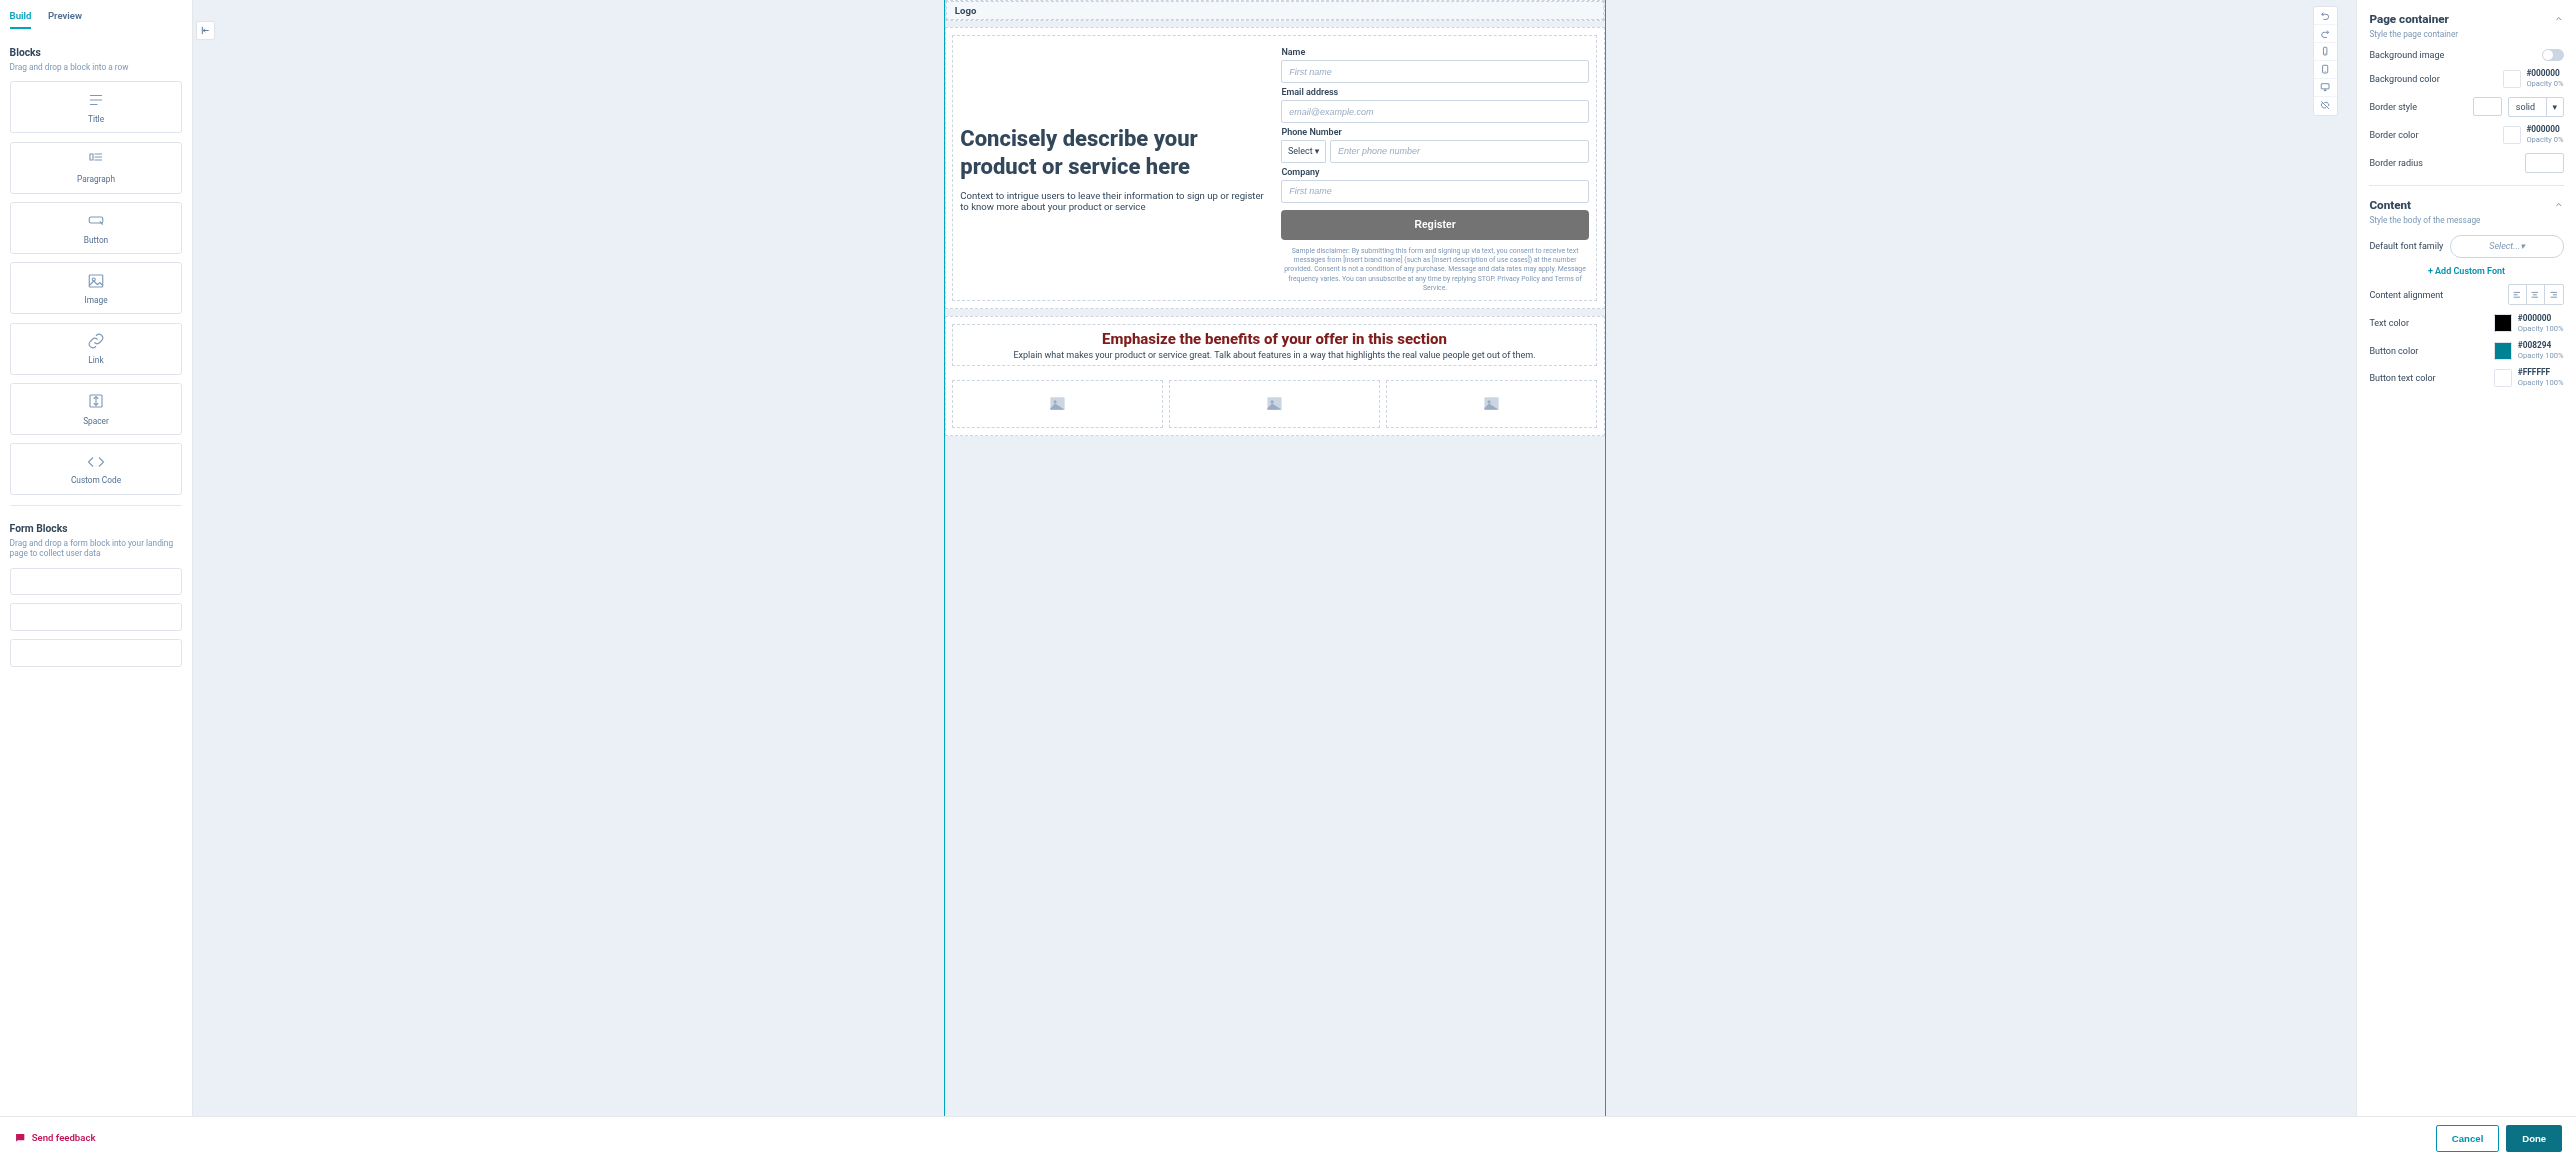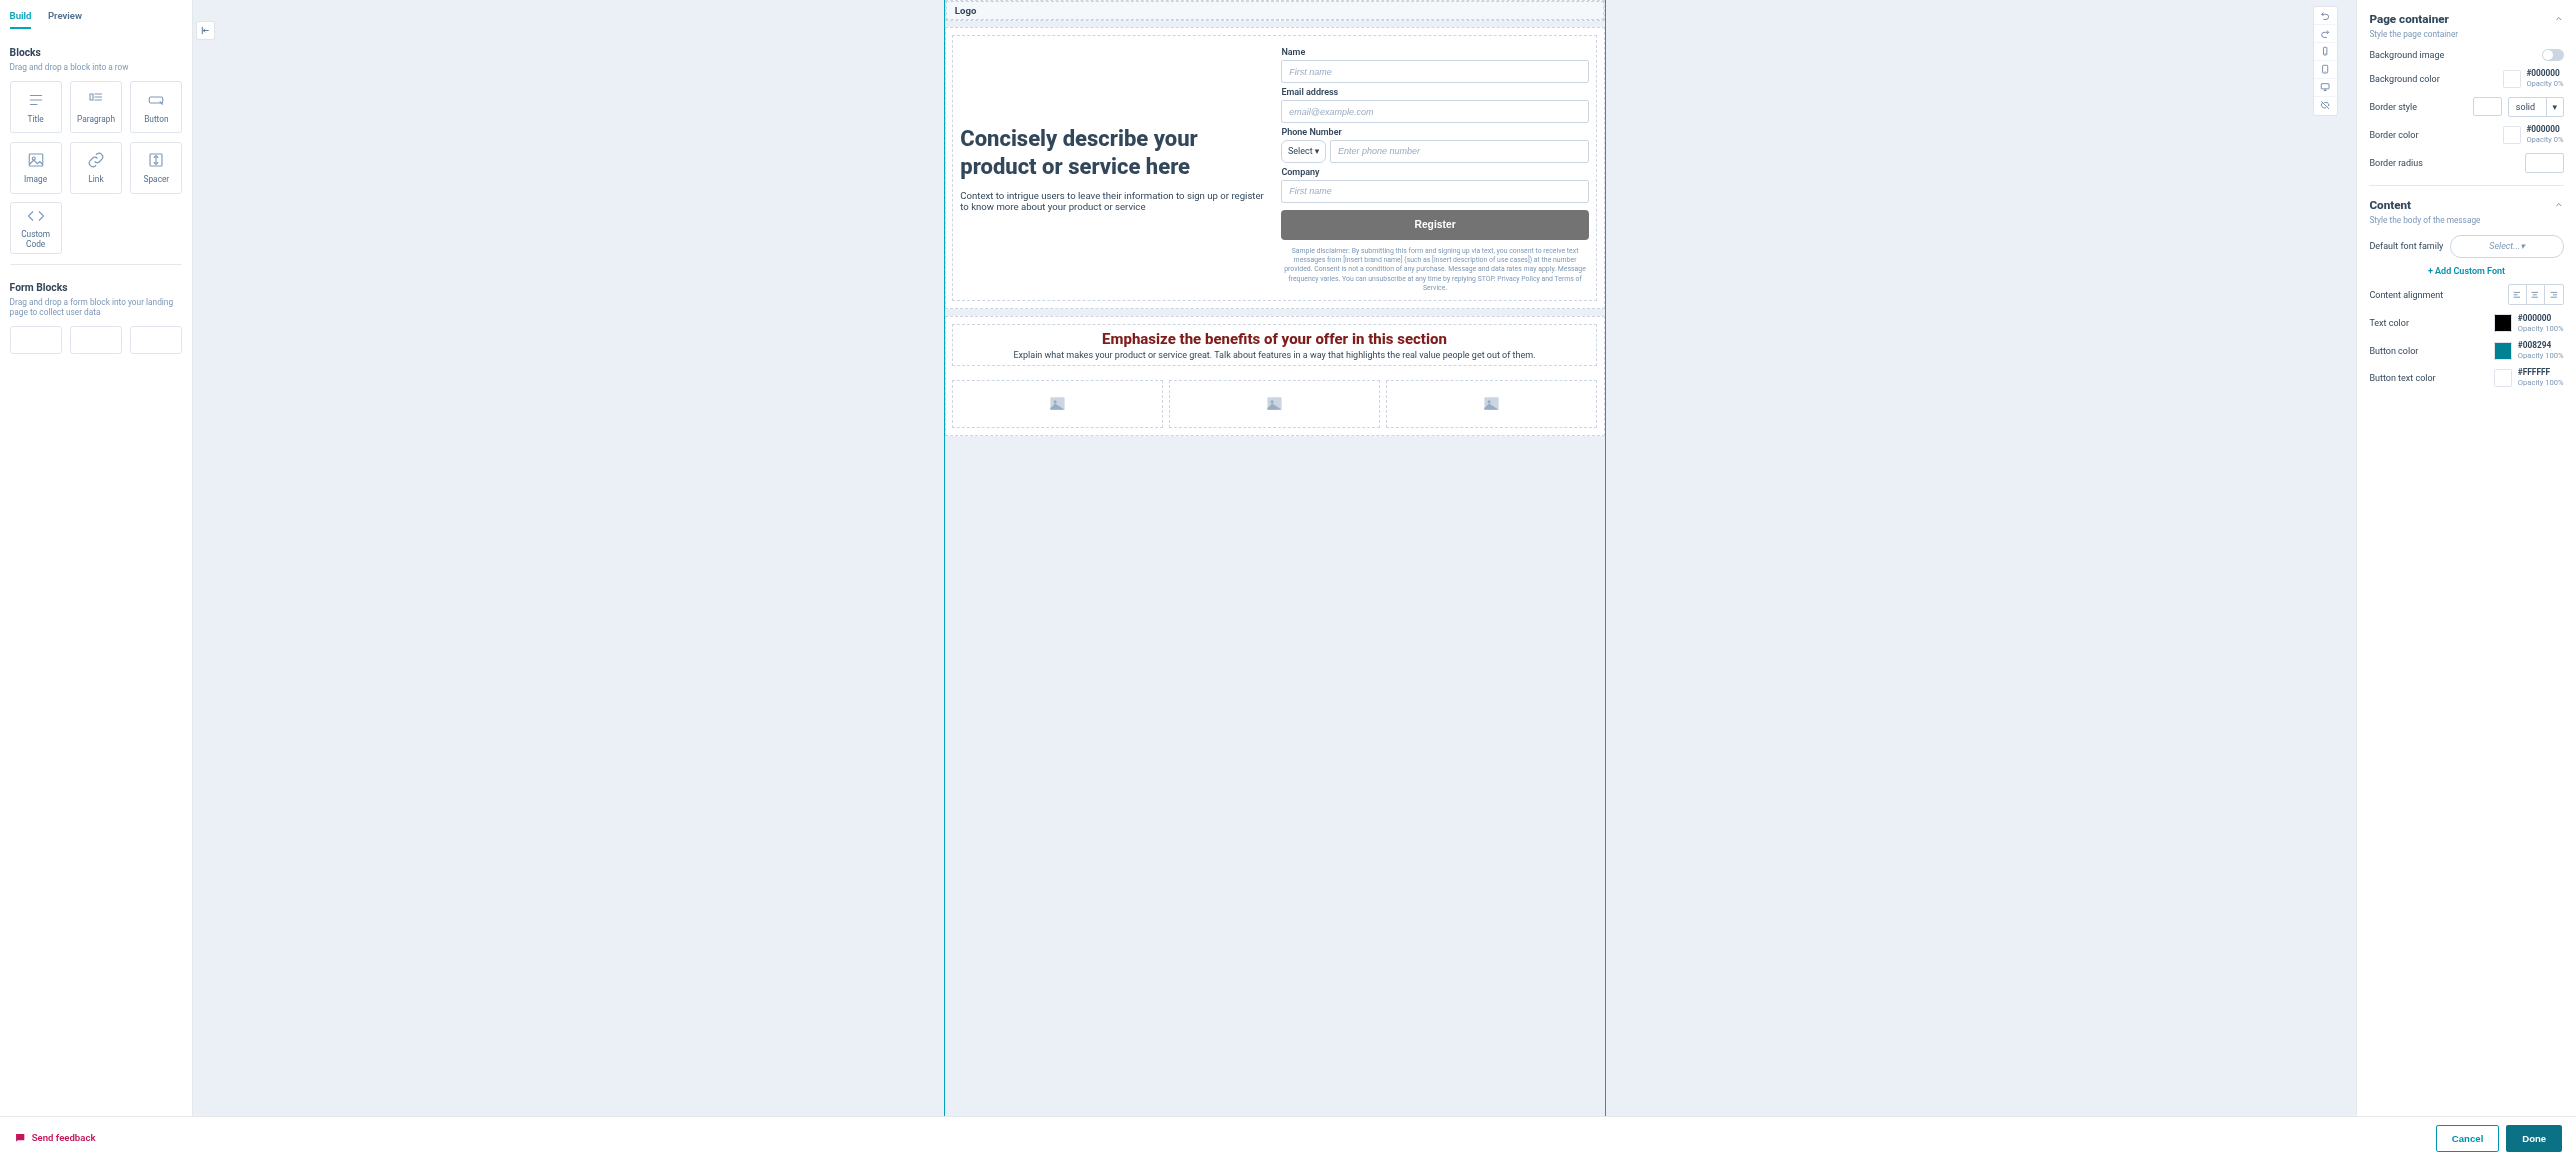--- a/index.html
+++ b/index.html
@@ -39,21 +39,21 @@
   border-bottom-color: #00a4bd;
 }
 .section {
   padding: 16.5px 0 9.6px 0;
 }
 .section + .section { border-top: 0.7px solid #e5e8eb; }
 .section-title { font-weight: 700; font-size: 10.3px; color: #33475b; margin-bottom: 2.8px; }
 .section-sub { font-size: 8.3px; color: #7c98b6; margin-bottom: 9.6px; }
 .block-grid {
   display: grid;
-  grid-template-columns: repeat(3, 1fr);
+  grid-template-columns: repeat(1, 1fr);
   gap: 8.3px;
 }
 .block-item {
   border: 0.7px solid #dfe3eb;
   border-radius: 2.8px;
   height: 27.5px;
   display: flex;
   align-items: center;
   justify-content: center;
   cursor: grab;
@@ -142,21 +142,21 @@
 .form-label { font-size:9px; font-weight:600; color:#33475b; margin: 4.1px 0 2.8px;}
 .form-input {
   width:100%;
   border:0.7px solid #cbd6e2;
   border-radius:2.1px;
   padding: 5.5px 6.9px;
   font-size:9px;
 }
 .form-input::placeholder{color:#99acc2; font-style:italic;}
 .phone-row{ display:flex; gap:4.1px;}
-.phone-select{ border:0.7px solid #cbd6e2; border-radius:6px; padding:5.5px 5.5px; font-size:9px; background:#fff;}
+.phone-select{ border:0.7px solid #cbd6e2; border-radius:1px; padding:5.5px 5.5px; font-size:9px; background:#fff;}
 .submit-btn {
   width:100%;
   margin-top:6.9px;
   background:#737373;
   border:none;
   color:#fff;
   font-weight:600;
   padding:9.6px;
   border-radius:4px;
   font-size:10.3px;

